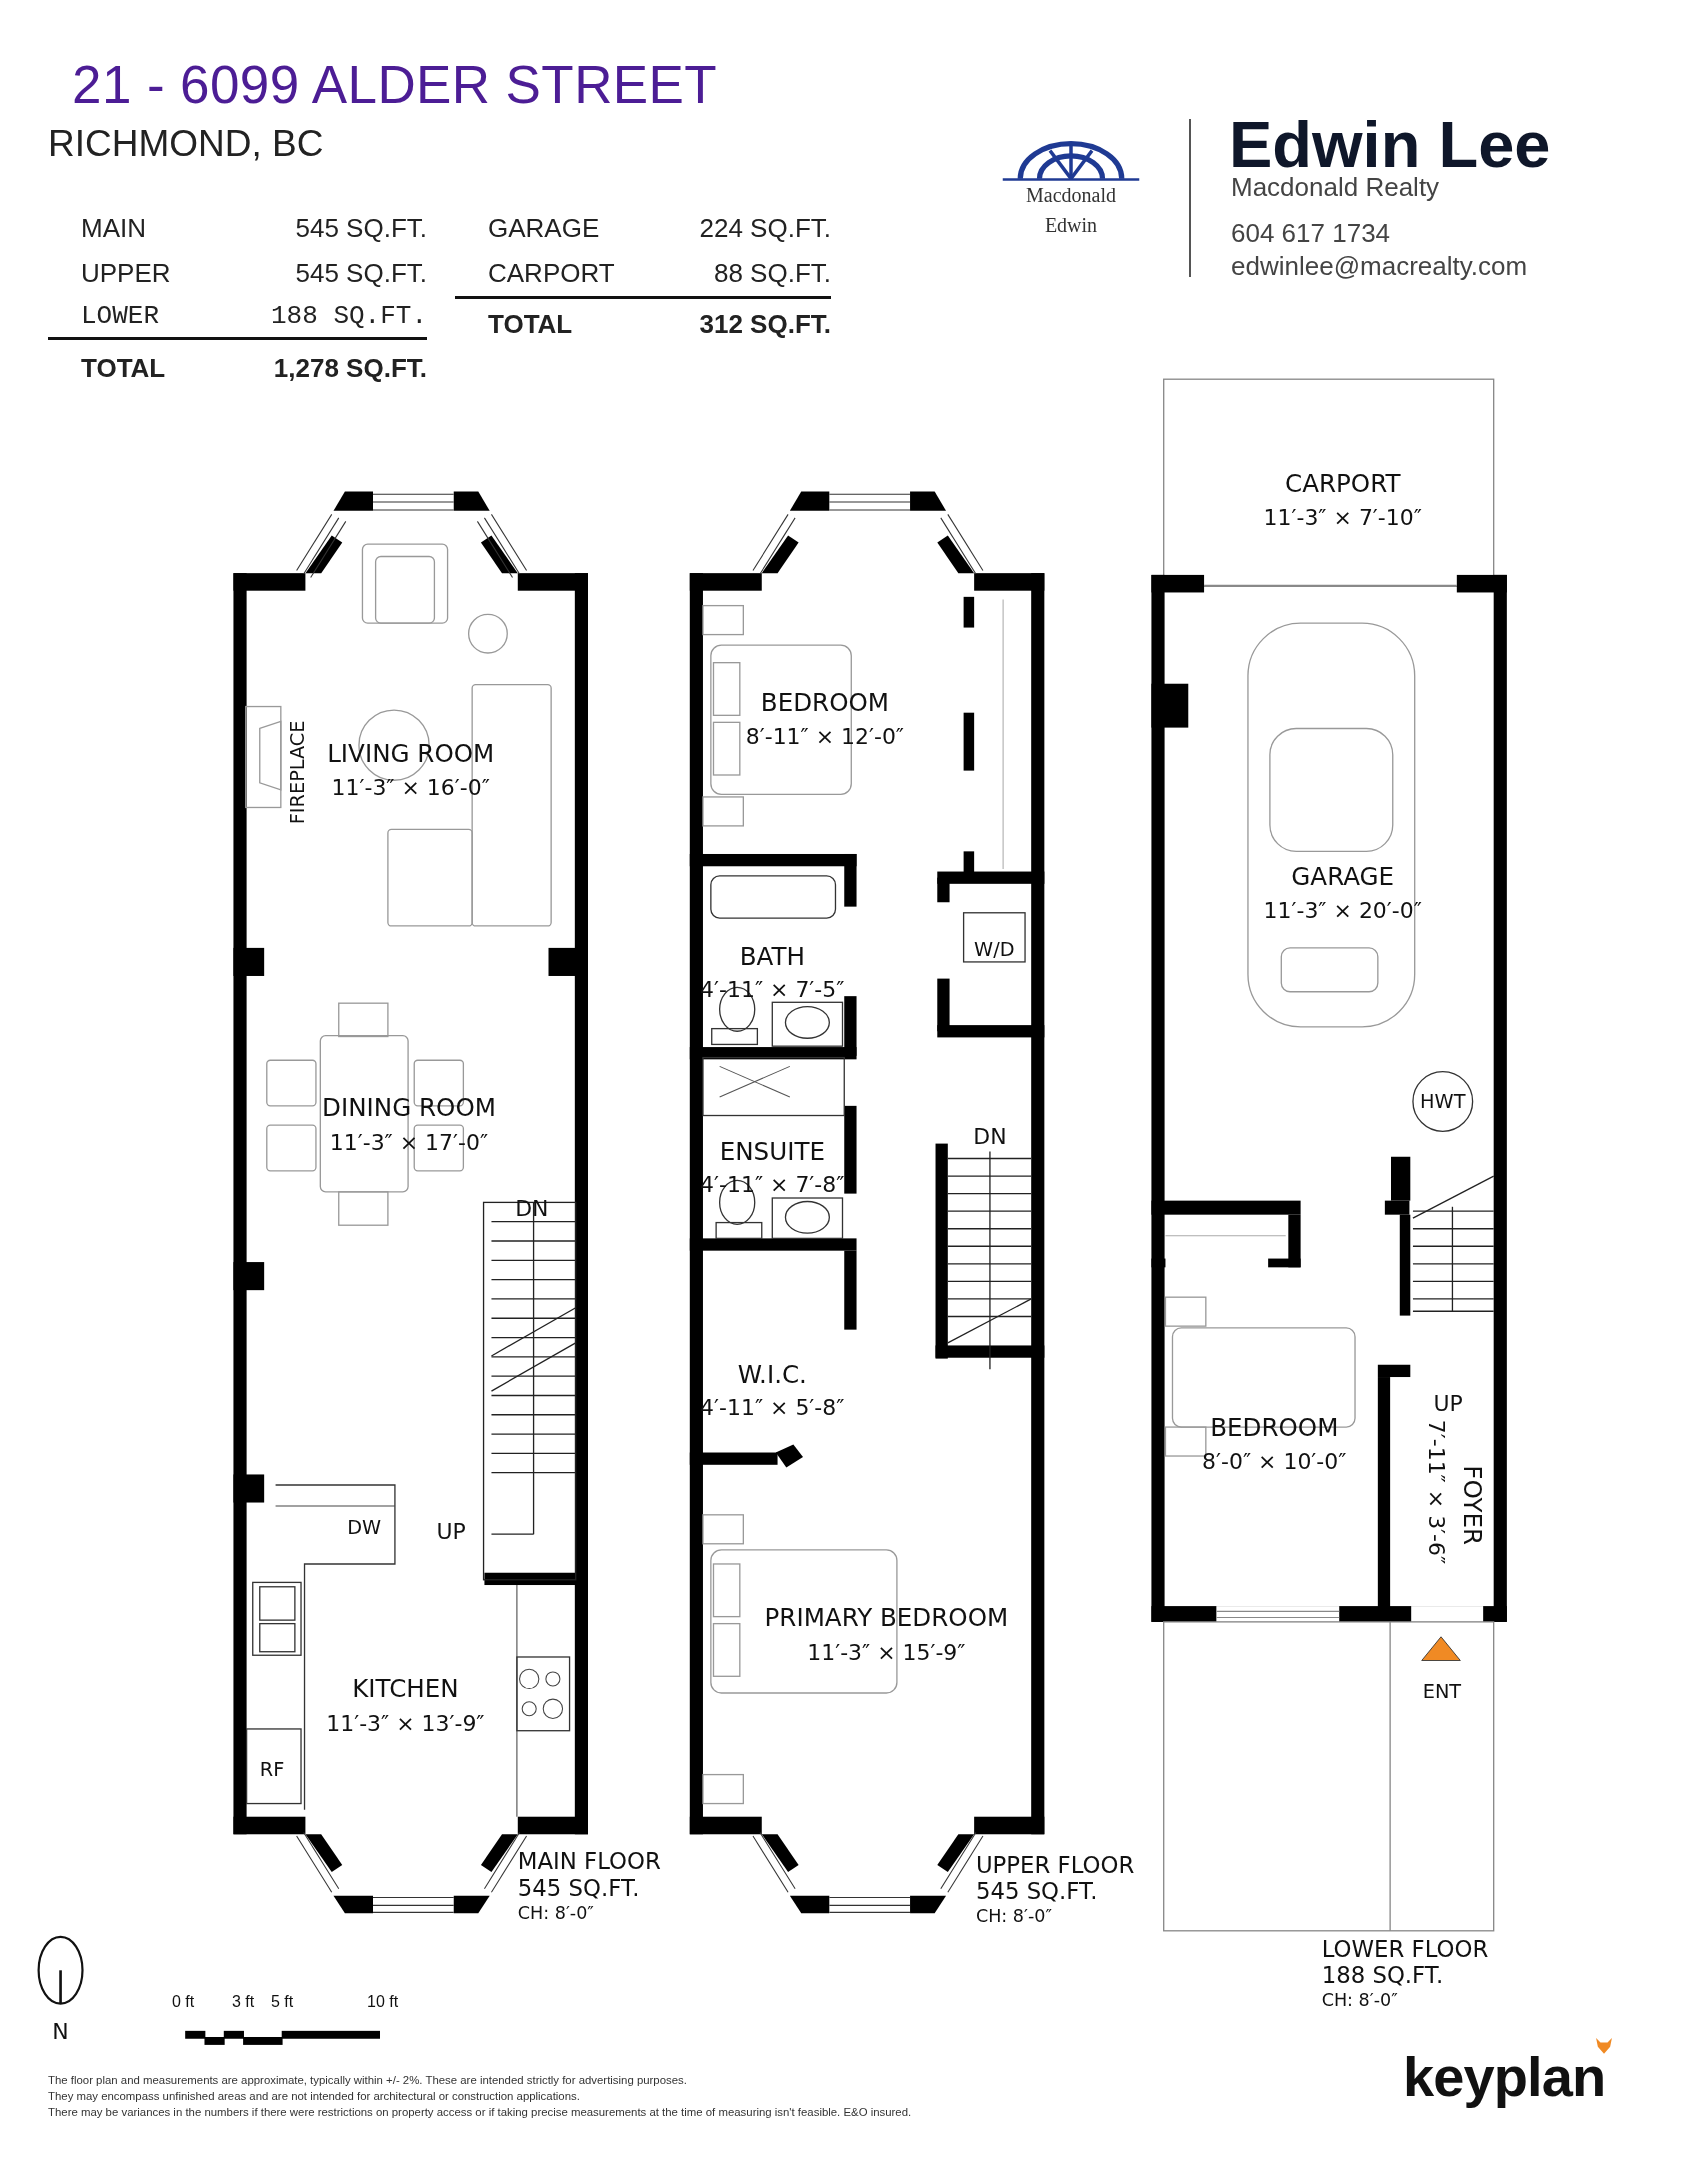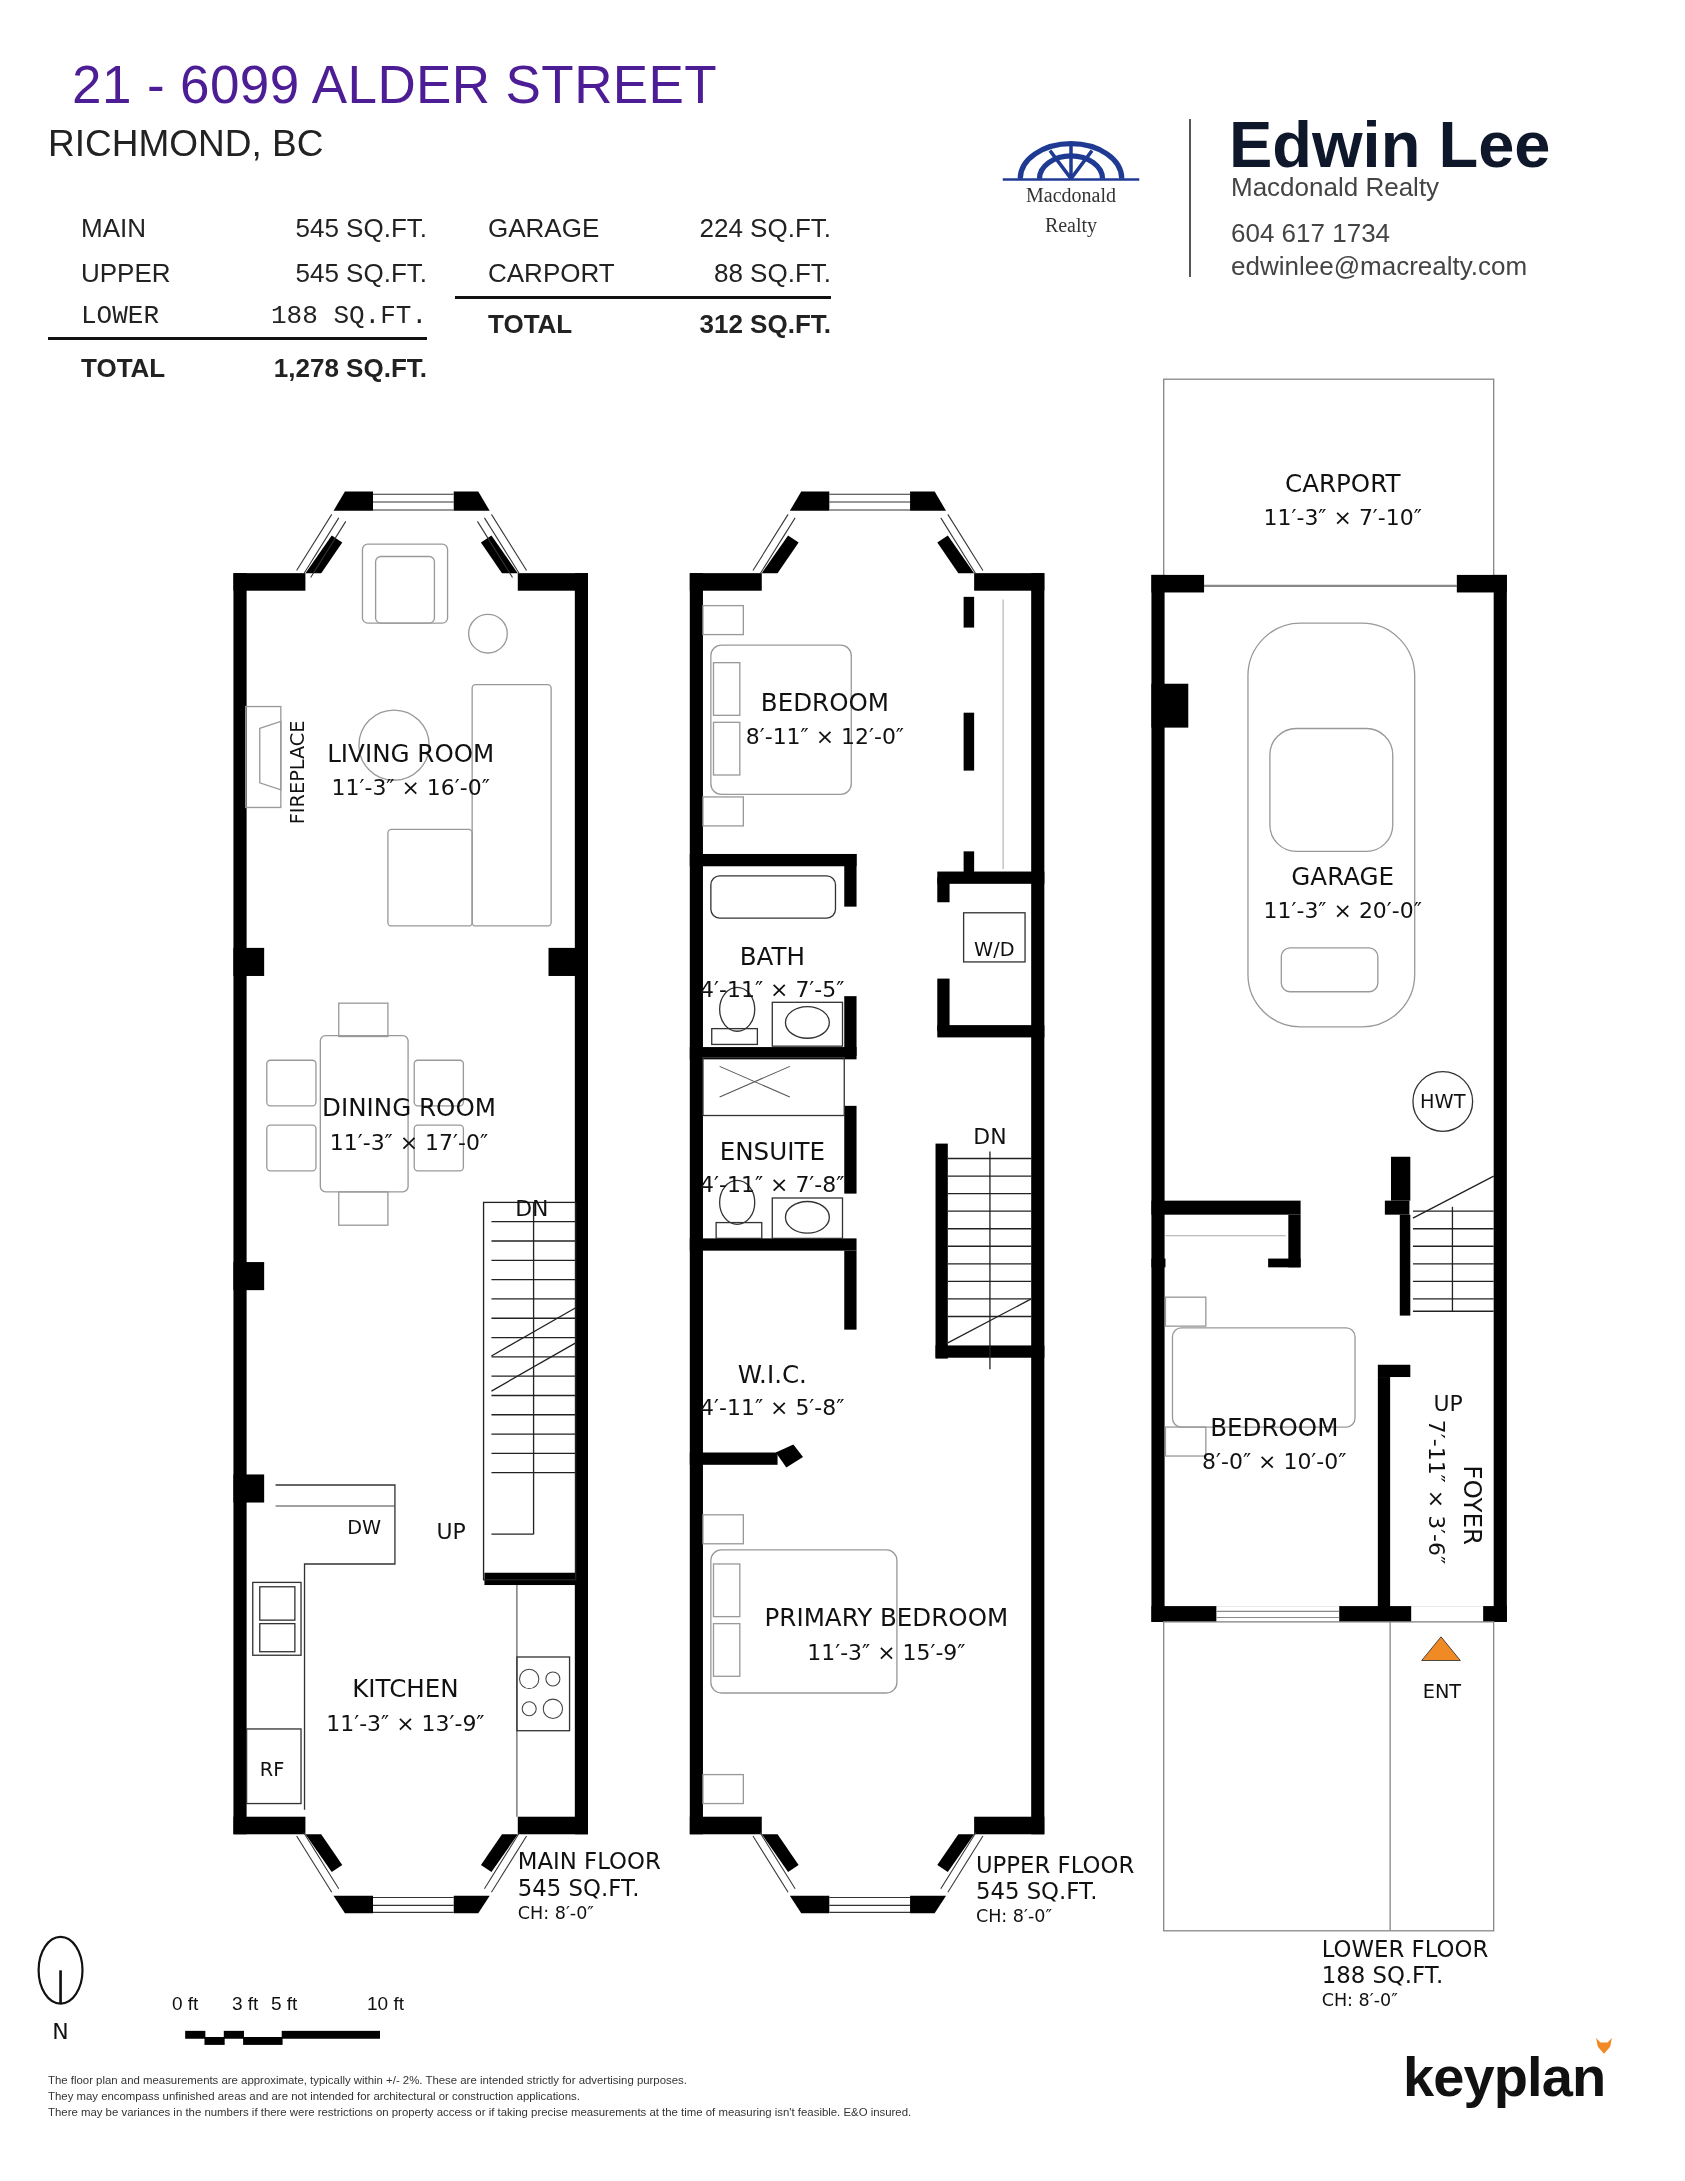--- a/index.html
+++ b/index.html
@@ -22,21 +22,21 @@
   .room-dim { font-family: "DejaVu Sans", sans-serif; font-size: 25px; fill: #111; text-anchor: middle; }
   .small-label { font-family: "DejaVu Sans", sans-serif; font-size: 22px; fill: #111; text-anchor: middle; }
   .floor-name { font-family: "DejaVu Sans", sans-serif; font-size: 26px; fill: #111; }
   .floor-ch { font-family: "DejaVu Sans", sans-serif; font-size: 20px; fill: #111; }
   .wall { fill: #000; }
   .fixture { fill: none; stroke: #999; stroke-width: 1.5; }
   .fixture-dark { fill: none; stroke: #333; stroke-width: 1.5; }
   .stair { fill: none; stroke: #222; stroke-width: 1.5; }
   .disclaimer { left: 48px; font-size: 11.4px; color: #333; }
   .keyplan { left: 1403px; top: 2044px; font-size: 56px; font-weight: 600; color: #111; letter-spacing: -0.9px; }
-  .scale-lbl { font-size: 19px; color: #111; }
+  .scale-lbl { font-size: 16px; color: #111; }
 </style>
 </head>
 <body>
 
 <div class="abs title">21 - 6099 ALDER STREET</div>
 <div class="abs subtitle">RICHMOND, BC</div>
 
 <div class="area-table">
   <div class="area-row" style="left:48px; top:213px; width:379px;">
     <span class="lbl">MAIN</span>
@@ -77,21 +77,21 @@
     <path d="M44 44 A36 26 0 0 1 116 44"></path>
   </g>
   <g stroke="#1f3a93" stroke-width="4">
     <line x1="80" y1="6" x2="80" y2="44"></line>
     <line x1="56" y1="12" x2="80" y2="44"></line>
     <line x1="104" y1="12" x2="80" y2="44"></line>
   </g>
   <line x1="2" y1="45" x2="158" y2="45" stroke="#1f3a93" stroke-width="3"></line>
 </svg>
 <div class="abs mac-text" style="top:184px;">Macdonald</div>
-<div class="abs mac-text" style="top:214px;">Realty</div>
+<div class="abs mac-text" style="top:214px;">Edwin</div>
 <div class="agent-divider"></div>
 <div class="abs agent-name">Edwin Lee</div>
 <div class="abs agent-line" style="top:172px;">Macdonald Realty</div>
 <div class="abs agent-line" style="top:218px;">604 617 1734</div>
 <div class="abs agent-line" style="top:251px;">edwinlee@macrealty.com</div>
 
 <svg class="plan" width="1685" height="2181" viewBox="0 0 1920 2485">
 
   <g>
 

